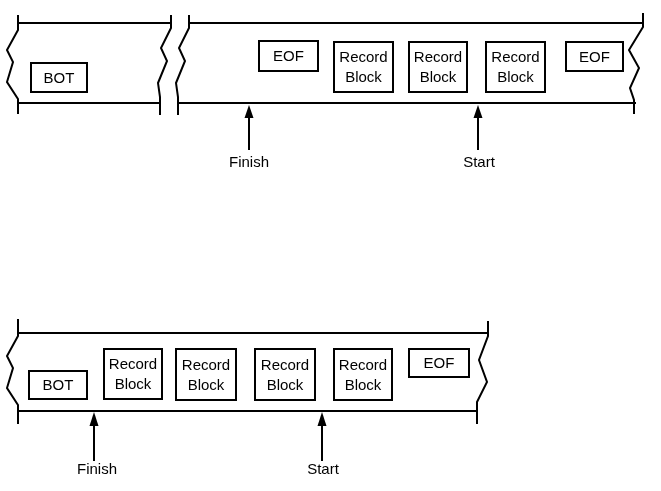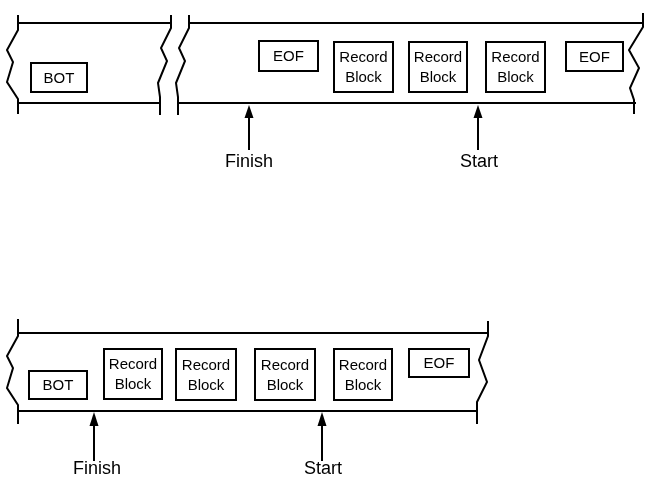--- a/index.html
+++ b/index.html
@@ -23,21 +23,21 @@
     justify-content: center;
     text-align: center;
     font-size: 15px;
     line-height: 20px;
     color: #000000;
     padding: 0 1px;
   }
   .marker-label {
     position: absolute;
     transform: translateX(-50%);
-    font-size: 18px;
+    font-size: 15px;
     line-height: 17px;
     white-space: nowrap;
     color: #000000;
   }
 </style>
 </head>
 <body>
 
 <div class="stage">
 

